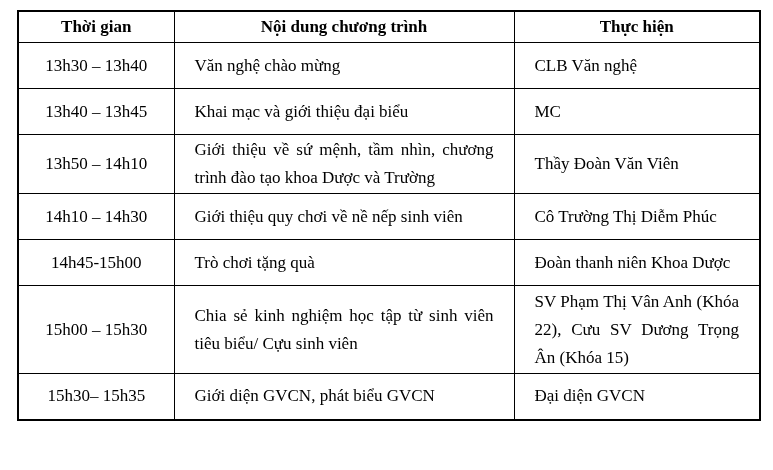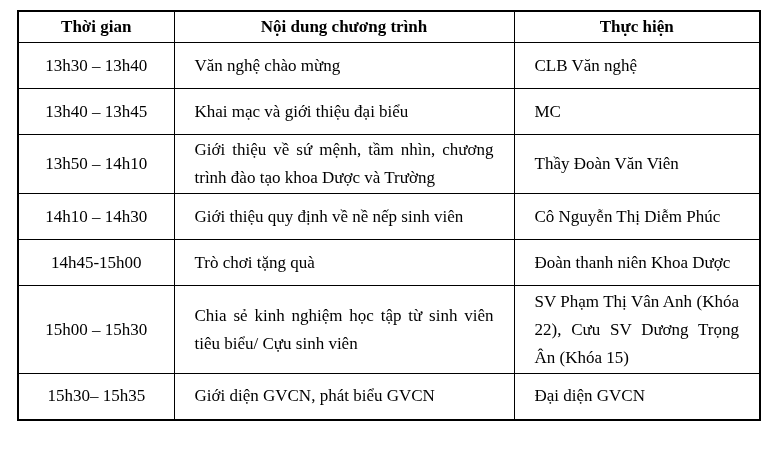--- a/index.html
+++ b/index.html
@@ -81,22 +81,22 @@
         <td class="content">Khai mạc và giới thiệu đại biểu</td>
         <td class="perf">MC</td>
       </tr>
       <tr class="row-2line">
         <td class="time">13h50 – 14h10</td>
         <td class="content">Giới thiệu về sứ mệnh, tầm nhìn, chương trình đào tạo khoa Dược và Trường</td>
         <td class="perf">Thầy Đoàn Văn Viên</td>
       </tr>
       <tr class="row-single">
         <td class="time">14h10 – 14h30</td>
-        <td class="content">Giới thiệu quy định về nề nếp sinh viên</td>
-        <td class="perf">Cô Nguyễn Thị Diễm Phúc</td>
+        <td class="content">Giới thiệu quy chơi về nề nếp sinh viên</td>
+        <td class="perf">Cô Trường Thị Diễm Phúc</td>
       </tr>
       <tr class="row-single">
         <td class="time">14h45-15h00</td>
         <td class="content">Trò chơi tặng quà</td>
         <td class="perf">Đoàn thanh niên Khoa Dược</td>
       </tr>
       <tr class="row-3line">
         <td class="time">15h00 – 15h30</td>
         <td class="content">Chia sẻ kinh nghiệm học tập từ sinh viên tiêu biểu/ Cựu sinh viên</td>
         <td class="perf">SV Phạm Thị Vân Anh (Khóa 22), Cưu SV Dương Trọng Ân (Khóa 15)</td>

